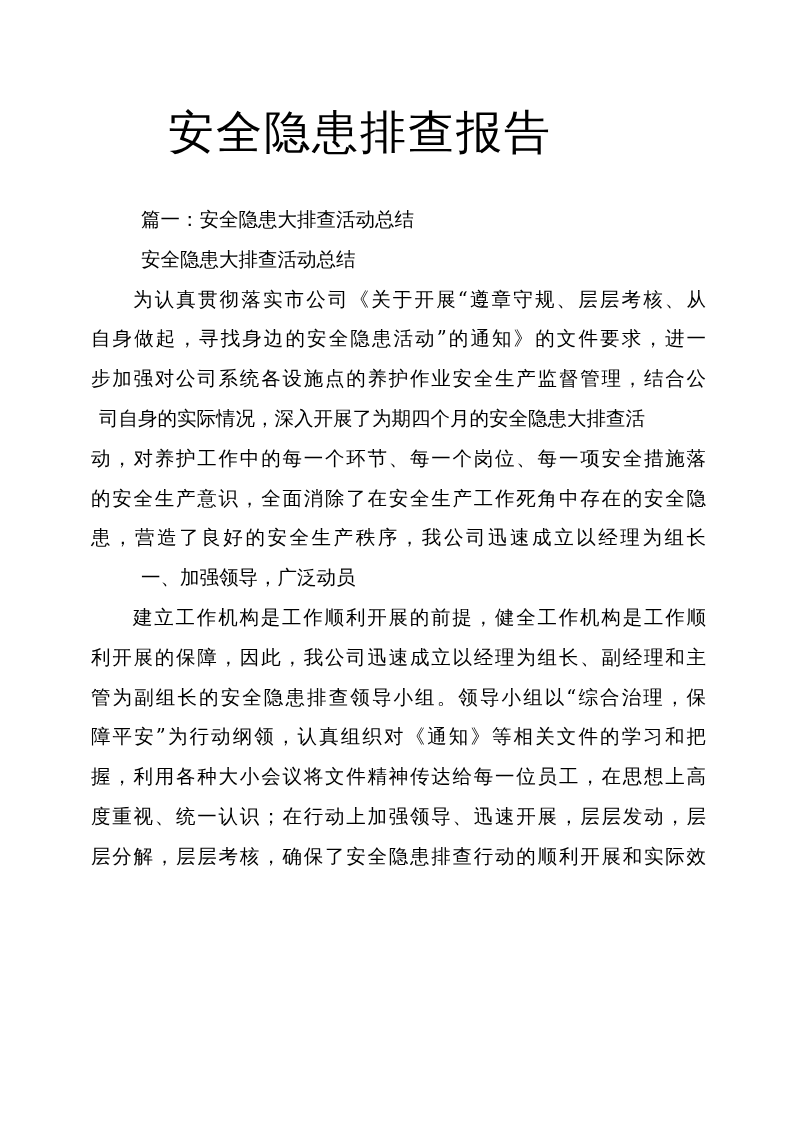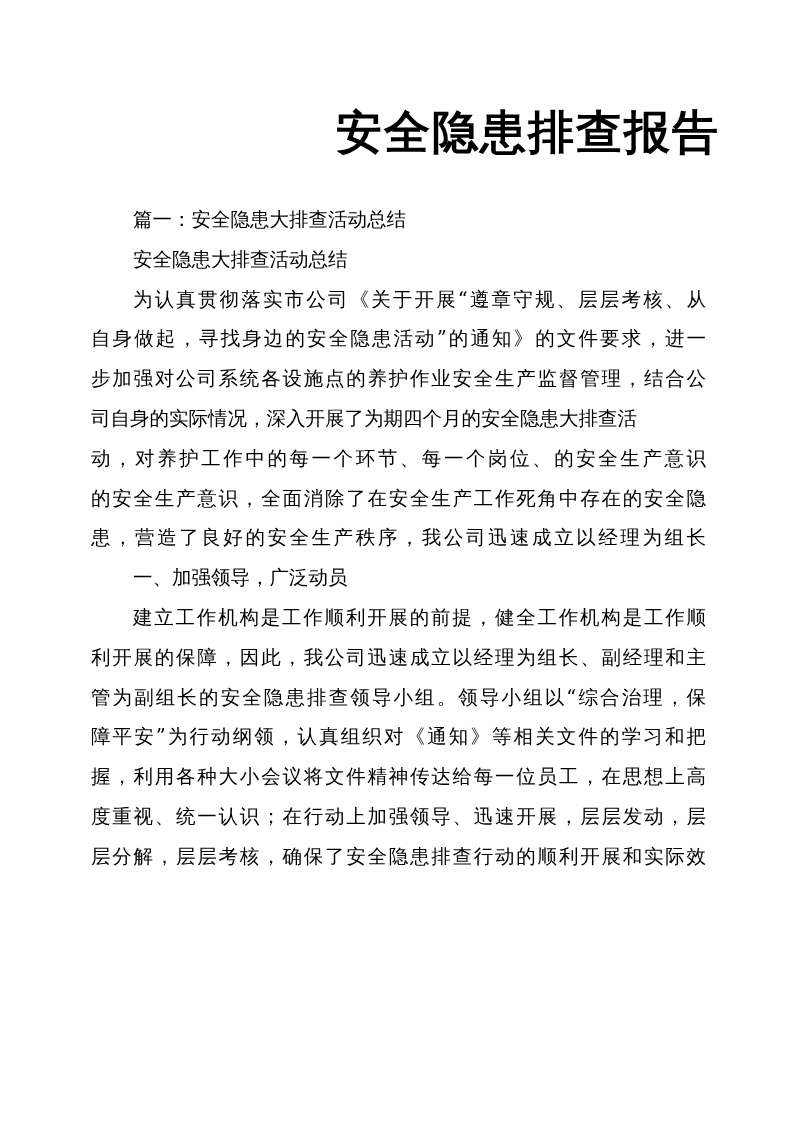--- a/index.html
+++ b/index.html
@@ -1,39 +1,39 @@
 <!DOCTYPE html>
 <html><head>
 <meta charset="utf-8">
 <style>
   html, body { margin:0; padding:0; background:#ffffff; }
   body { width:793px; height:1122px; position:relative; overflow:hidden;
          font-family: "DejaVu Serif", "Liberation Serif", serif; color:#000; }
-  .title { position:absolute; left:0; width:720px; top:100px; text-align:right;
-           font-family: "DejaVu Sans", "Liberation Sans", sans-serif; font-weight:bold;
+  .title { position:absolute; left:0; width:720px; top:100px; text-align:center;
+           font-family: "DejaVu Sans", "Liberation Sans", sans-serif; font-weight:normal;
            font-size:46px; letter-spacing:2px; line-height:64px; }
   .body { position:absolute; left:91px; top:200px; width:615px; }
   .line { font-size:19.5px; line-height:39.8px; height:39.8px; white-space:nowrap;
           text-align:justify; text-align-last:justify; letter-spacing:0; }
-  .line.last { text-align-last:left; }
+  .line.last { text-align-last:left;margin-left:8px; }
   .line.indent { padding-left:42px; }
 </style>
 </head>
 <body>
 
 <div class="title">安全隐患排查报告</div>
 
 <div class="body">
   <div class="line indent last">篇一：安全隐患大排查活动总结</div>
   <div class="line indent last">安全隐患大排查活动总结</div>
   <div class="line indent">为认真贯彻落实市公司《关于开展“遵章守规、层层考核、从</div>
   <div class="line">自身做起，寻找身边的安全隐患活动”的通知》的文件要求，进一</div>
   <div class="line">步加强对公司系统各设施点的养护作业安全生产监督管理，结合公</div>
   <div class="line last">司自身的实际情况，深入开展了为期四个月的安全隐患大排查活</div>
-  <div class="line">动，对养护工作中的每一个环节、每一个岗位、的安全生产意识</div>
+  <div class="line">动，对养护工作中的每一个环节、每一个岗位、每一项安全措施落</div>
   <div class="line">的安全生产意识，全面消除了在安全生产工作死角中存在的安全隐</div>
   <div class="line">患，营造了良好的安全生产秩序，我公司迅速成立以经理为组长</div>
   <div class="line indent last">一、加强领导，广泛动员</div>
   <div class="line indent">建立工作机构是工作顺利开展的前提，健全工作机构是工作顺</div>
   <div class="line">利开展的保障，因此，我公司迅速成立以经理为组长、副经理和主</div>
   <div class="line">管为副组长的安全隐患排查领导小组。领导小组以“综合治理，保</div>
   <div class="line">障平安”为行动纲领，认真组织对《通知》等相关文件的学习和把</div>
   <div class="line">握，利用各种大小会议将文件精神传达给每一位员工，在思想上高</div>
   <div class="line">度重视、统一认识；在行动上加强领导、迅速开展，层层发动，层</div>
   <div class="line">层分解，层层考核，确保了安全隐患排查行动的顺利开展和实际效</div>

